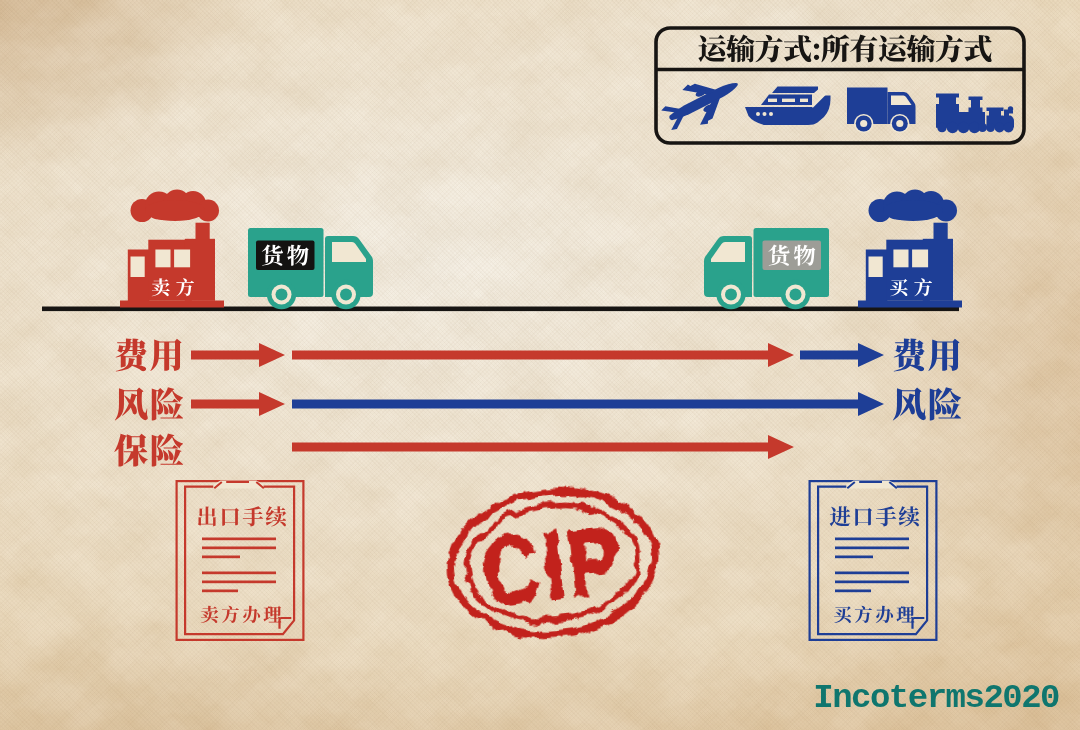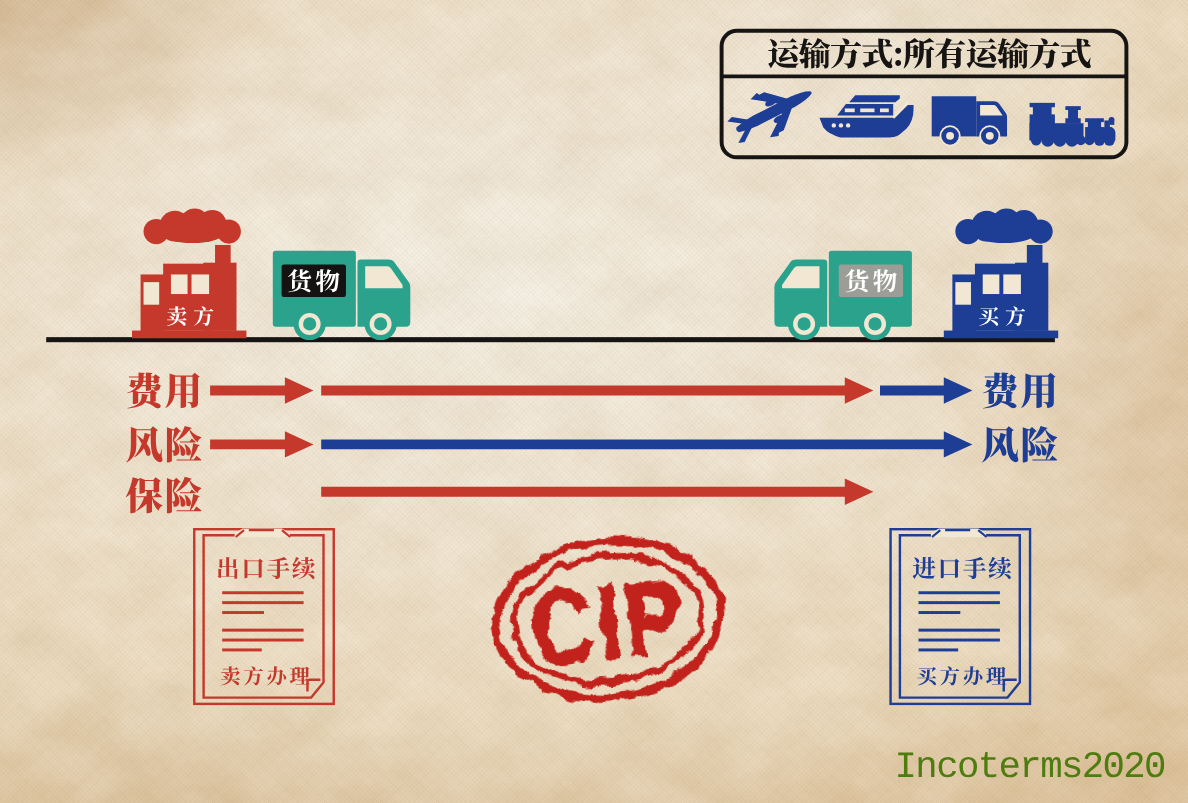--- a/index.html
+++ b/index.html
@@ -9,21 +9,21 @@
 radial-gradient(620px 300px at 98% 107%, rgba(198,150,94,0.55), rgba(198,150,94,0) 70%),
 radial-gradient(360px 460px at 104% 52%, rgba(203,158,106,0.5), rgba(203,158,106,0) 75%),
 radial-gradient(500px 220px at 55% 108%, rgba(200,160,112,0.4), rgba(200,160,112,0) 70%),
 radial-gradient(1300px 720px at 40% 36%, rgba(251,247,239,1), rgba(251,247,239,0) 70%),
 radial-gradient(420px 200px at 74% 4%, rgba(243,235,220,0.55), rgba(243,235,220,0) 70%),
 #ecd6b2;}
 .noise{position:absolute;inset:0;opacity:.38;pointer-events:none}
 .weave{position:absolute;inset:0;pointer-events:none;background:
 repeating-linear-gradient(45deg, rgba(128,96,60,0.04) 0 1px, rgba(255,255,255,0) 1px 3px),
 repeating-linear-gradient(-45deg, rgba(128,96,60,0.033) 0 1px, rgba(255,255,255,0) 1px 3px);}
-#inco{position:absolute;right:21px;bottom:13px;font-family:"Liberation Mono",monospace;font-weight:normal;font-size:34px;letter-spacing:-1.5px;color:#4d7c0f}
+#inco{position:absolute;right:21px;bottom:13px;font-family:"Liberation Mono",monospace;font-weight:bold;font-size:34px;letter-spacing:-1.5px;color:#0f766e}
 </style></head>
 <body>
 <svg class="noise" width="1080" height="730">
  <filter id="pn">
       <feTurbulence type="fractalNoise" baseFrequency="0.35 0.3" numOctaves="3" seed="11"></feTurbulence>
  <feColorMatrix type="matrix" values="0 0 0 0 0.48  0 0 0 0 0.36  0 0 0 0 0.2  0.75 0.75 0.75 0 0"></feColorMatrix>
     </filter>
  <filter id="pl">
       <feTurbulence type="fractalNoise" baseFrequency="0.018 0.028" numOctaves="4" seed="5"></feTurbulence>
  <feColorMatrix type="matrix" values="0 0 0 0 1  0 0 0 0 0.99  0 0 0 0 0.95  0 0 0.9 0.9 -0.25"></feColorMatrix>

